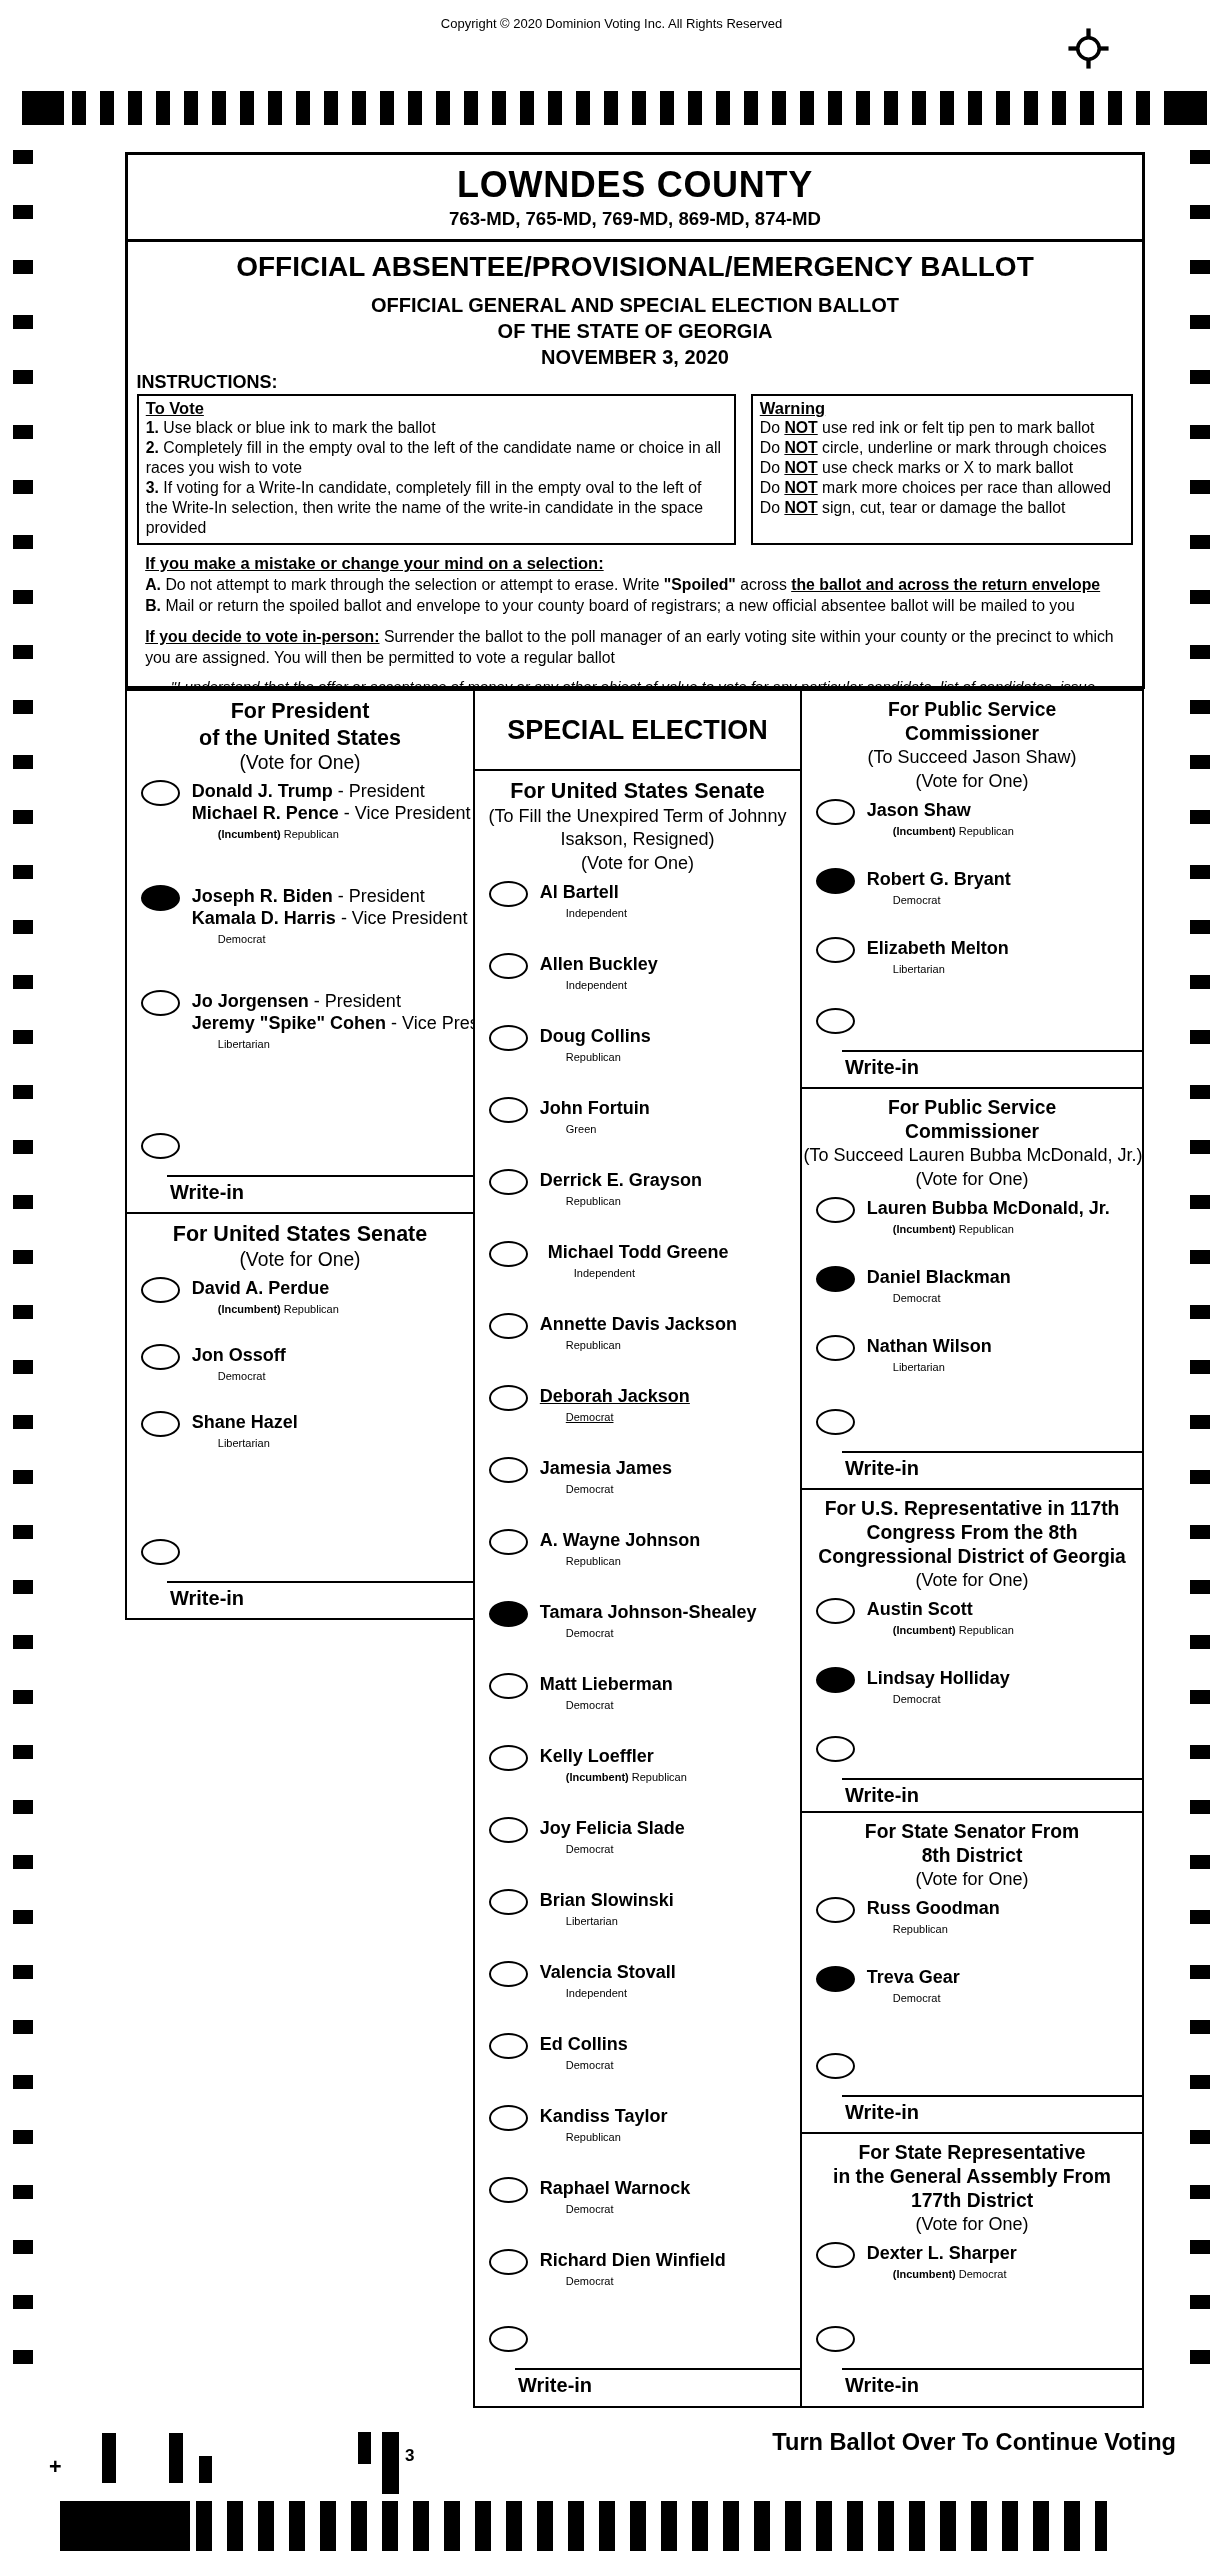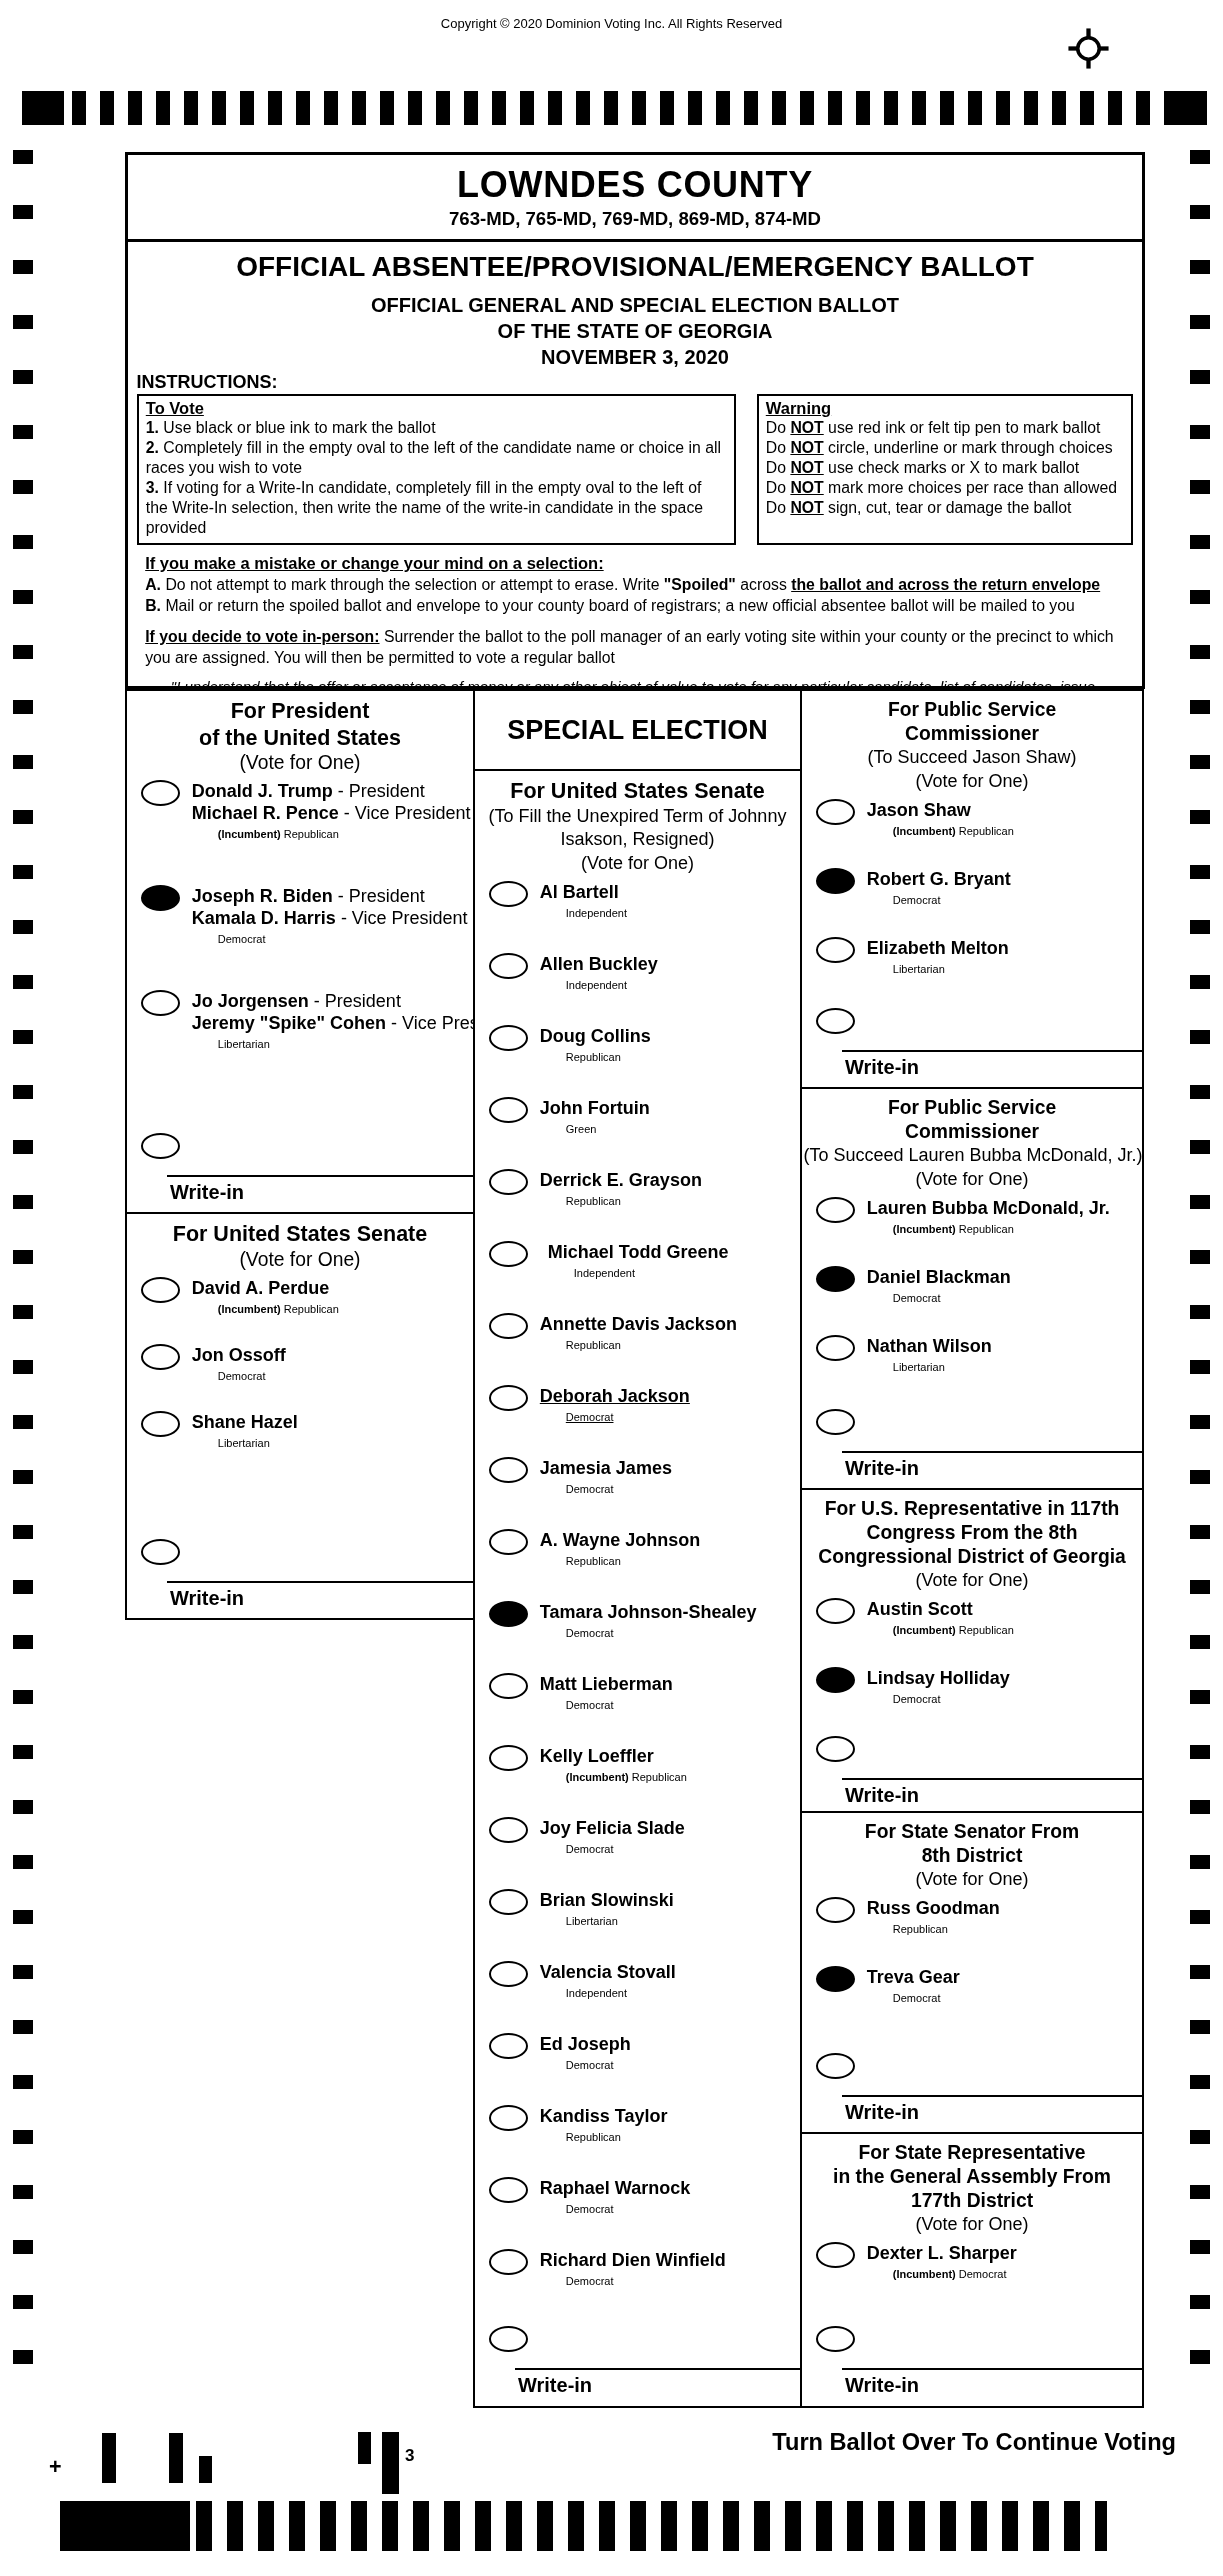--- a/index.html
+++ b/index.html
@@ -31,21 +31,21 @@
               border:3.6px solid #000;box-sizing:border-box;overflow:hidden}
   .county{text-align:center;border-bottom:3.6px solid #000;padding:8.6px 0 8.6px}
   .county-title{font-size:36px;font-weight:bold;letter-spacing:0.7px}
   .districts{font-size:18.6px;font-weight:bold;margin-top:2.9px}
   .official{text-align:center;padding-top:8.6px}
   .ballot-type{font-size:28px;font-weight:bold}
   .election-line{font-size:20px;font-weight:bold;margin-top:2.9px}
   .election-line.first{margin-top:11.5px}
   .instructions{padding:2.9px 8.6px 0}
   .instr-label{font-size:18px;font-weight:bold}
-  .instr-boxes{display:flex;gap:21px;margin-top:1.4px}
+  .instr-boxes{display:flex;gap:15px;margin-top:1.4px}
   .ibox{border:2.9px solid #000;padding:2.1px 7.2px 4.3px;box-sizing:border-box;font-size:15.8px;line-height:20px}
   .tovote{width:599px}
   .warnbox{flex:1}
   .box-title{font-weight:bold;text-decoration:underline;font-size:16.5px}
   .mistake{padding:8.6px 8.6px 0;font-size:15.8px;line-height:21px}
   .mistake-title{font-size:16.5px}
   .inperson{padding-top:10px}
   .legal{padding:8.6px 26px 0;text-align:center;font-style:italic;font-size:15px;line-height:19.3px}
 
   
@@ -332,21 +332,21 @@
         <div class="cand" style="height: 72px;">
           <div class="oval"></div>
           <div class="cand-text">
             <div class="cand-line"><span class="cand-name">Valencia Stovall</span></div>
             <div class="cand-party"><span>Independent</span></div>
           </div>
         </div>
         <div class="cand" style="height: 72px;">
           <div class="oval"></div>
           <div class="cand-text">
-            <div class="cand-line"><span class="cand-name">Ed Joseph</span></div>
+            <div class="cand-line"><span class="cand-name">Ed Collins</span></div>
             <div class="cand-party"><span>Democrat</span></div>
           </div>
         </div>
         <div class="cand" style="height: 72px;">
           <div class="oval"></div>
           <div class="cand-text">
             <div class="cand-line"><span class="cand-name">Kandiss Taylor</span></div>
             <div class="cand-party"><span>Republican</span></div>
           </div>
         </div>

